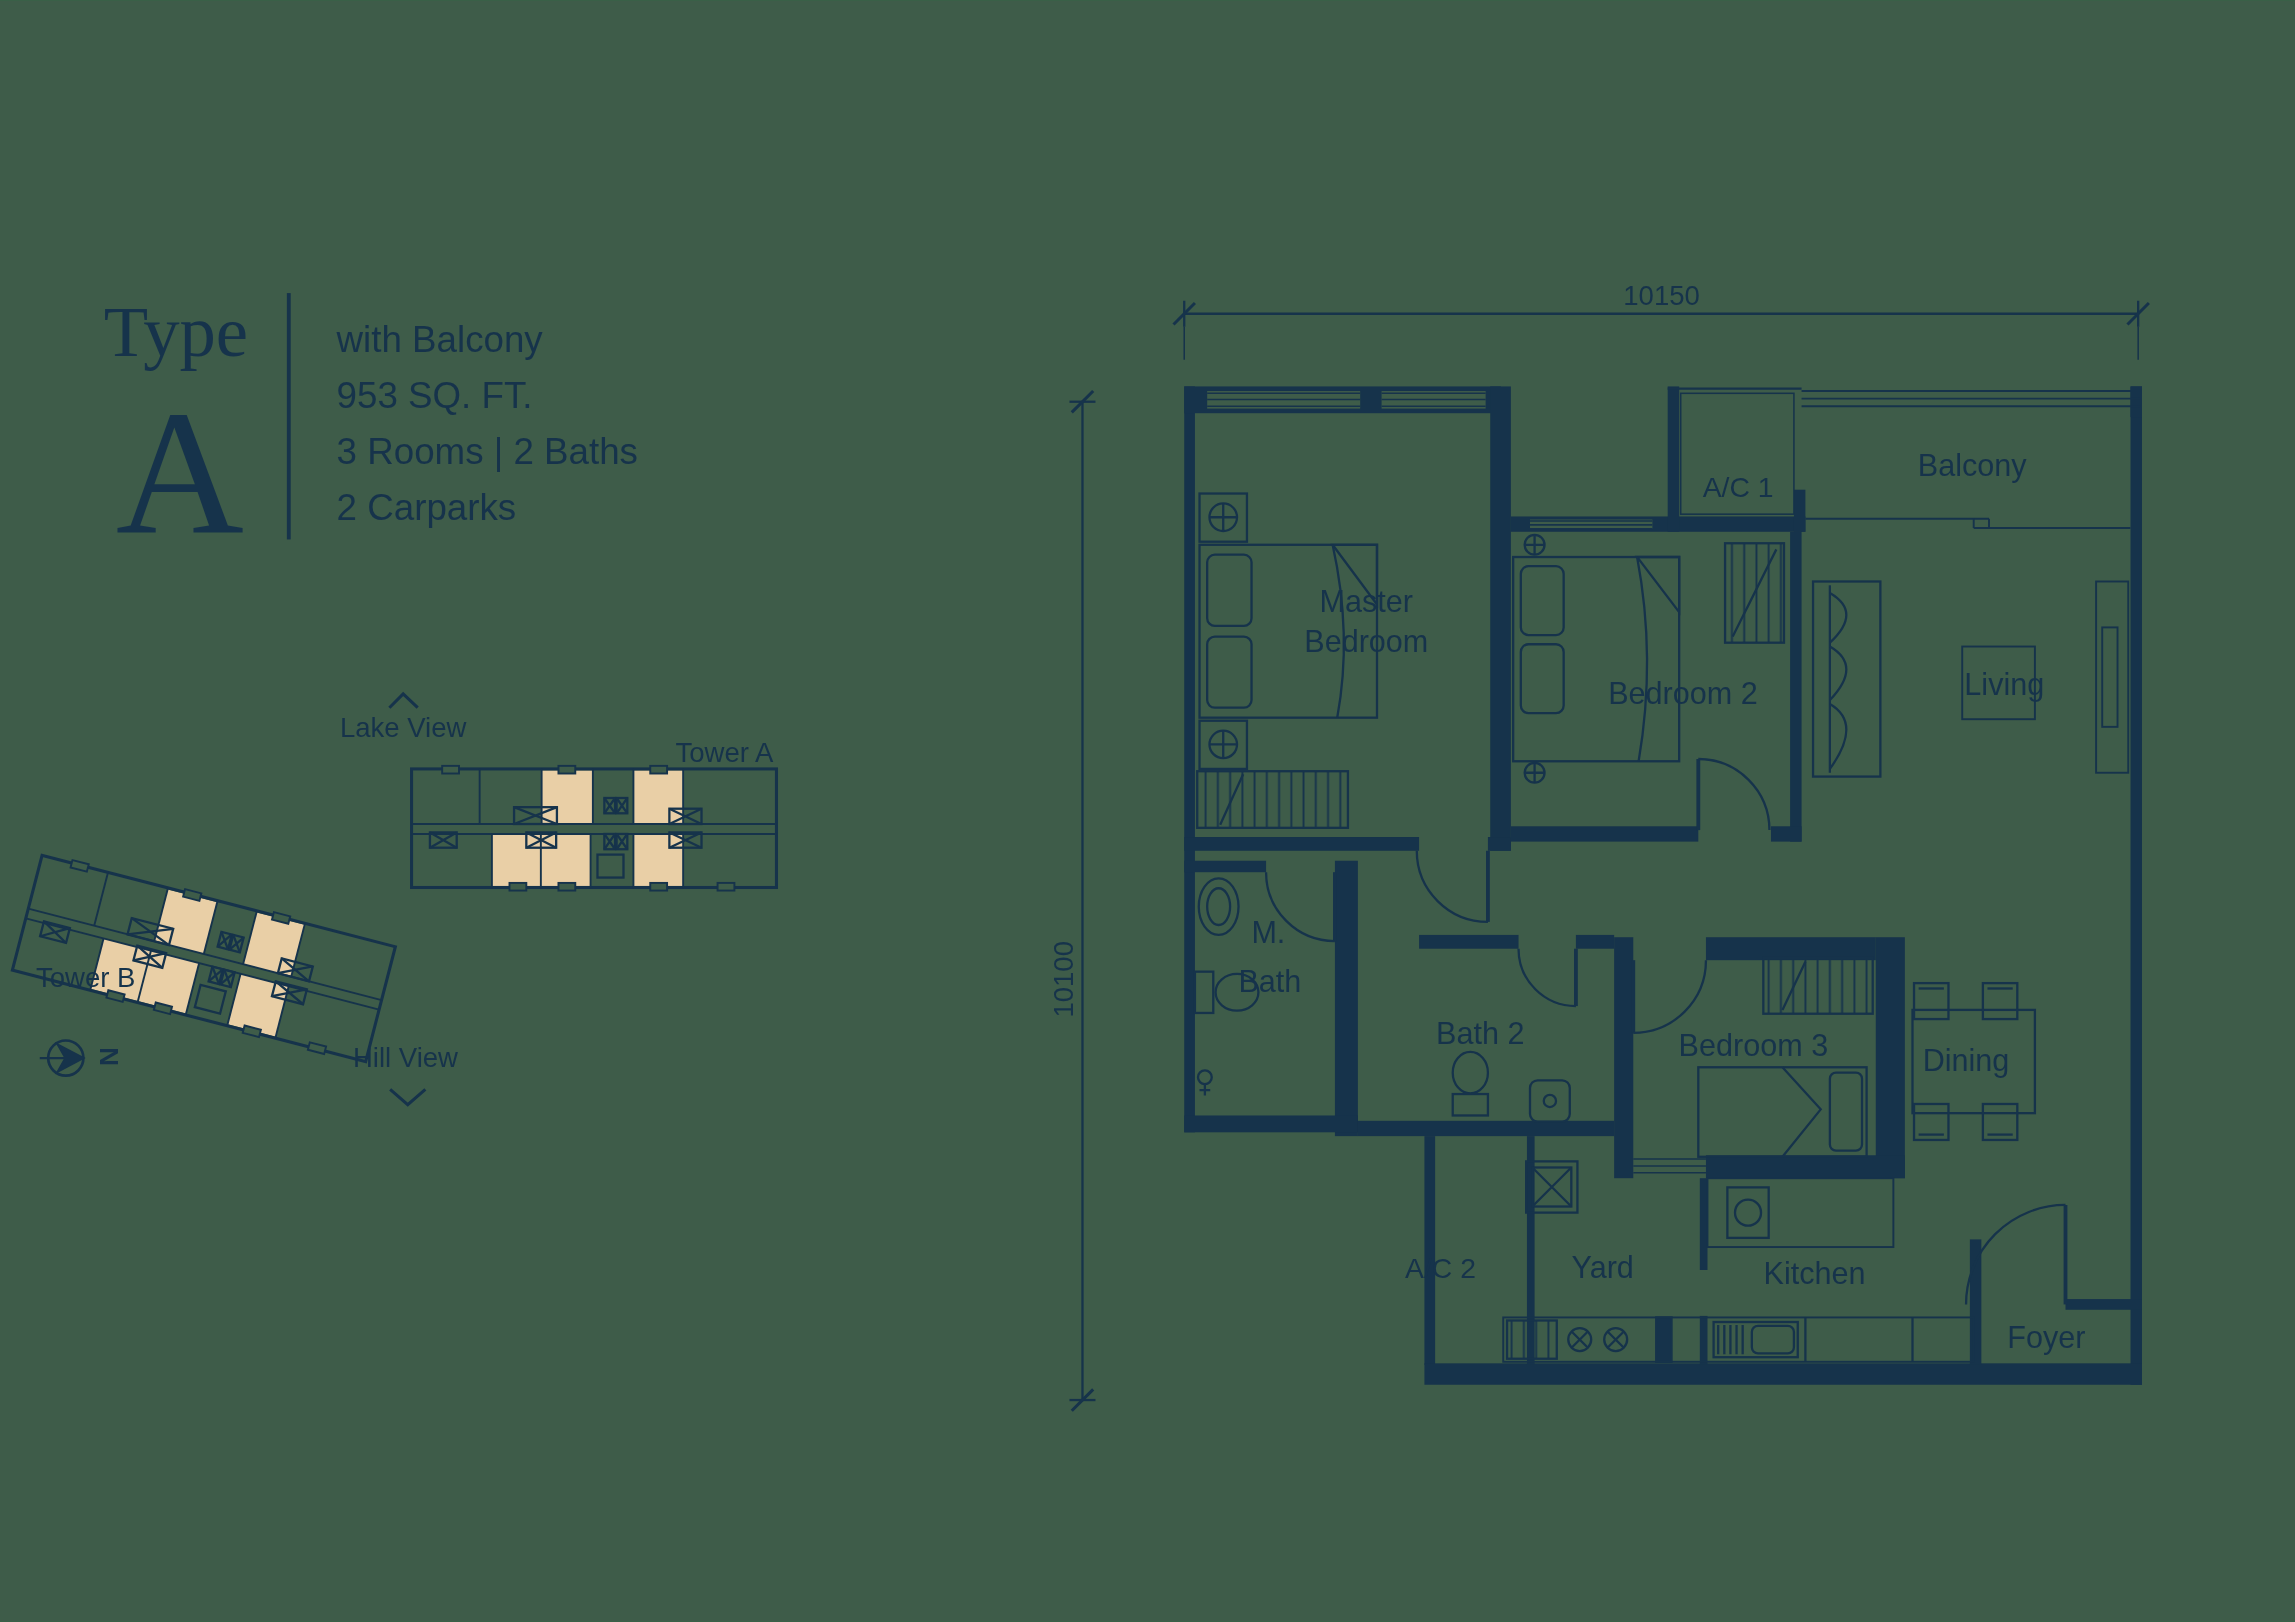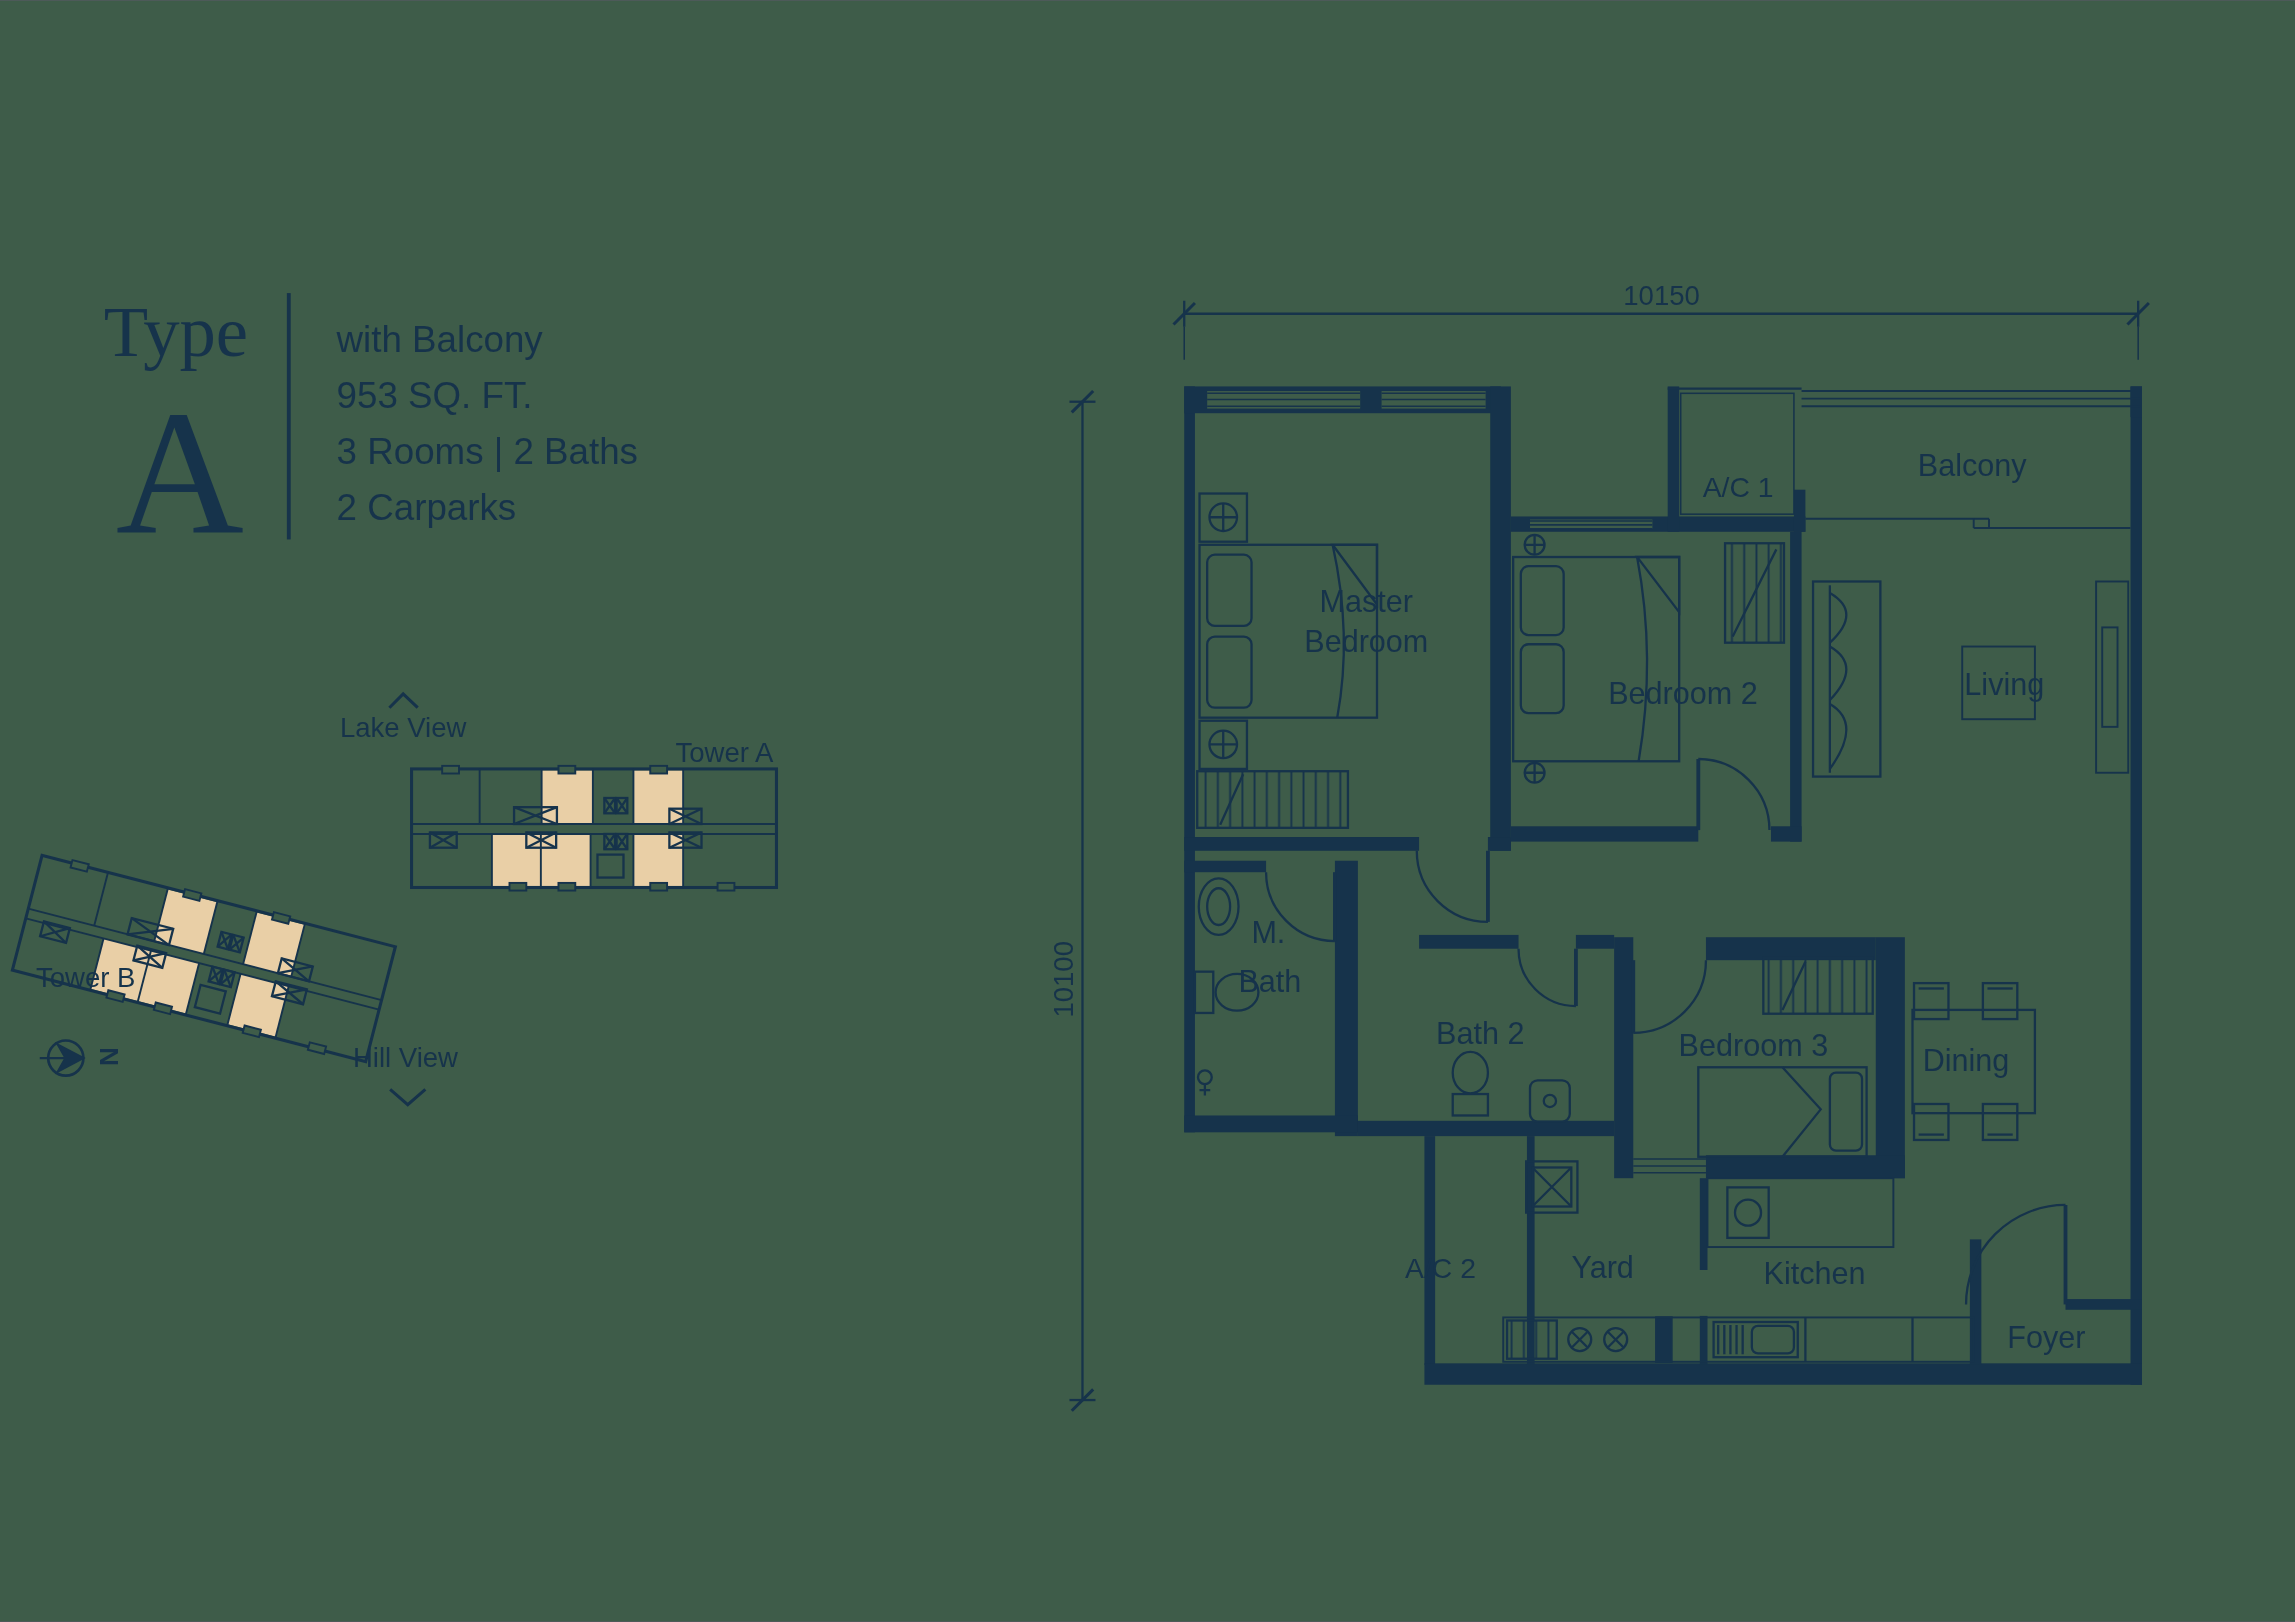--- a/index.html
+++ b/index.html
@@ -1,16 +1,16 @@
 <!DOCTYPE html>
 <html style="font-size:12.2px"><head>
 <meta charset="utf-8">
 <style>
   html,body{margin:0;padding:0;background:#3E5C49;}
-  .canvas{position:relative;width:2295px;height:1622px;background:#d946ef;overflow:hidden;}
+  .canvas{position:relative;width:2295px;height:1622px;background:#15803d;overflow:hidden;}
   svg{display:block;}
   text{fill:#16334B;}
   .sans{font-family:"Liberation Sans",sans-serif;}
   .serif{font-family:"Liberation Serif",serif;}
   .room-lbl{font-size:40px;}
   .small-lbl{font-size:37px;}
   .site-lbl{font-size:36px;}
   .dim-lbl{font-size:36px;}
   .feat{font-size:48px;}
   .ink{fill:#16334B;}

